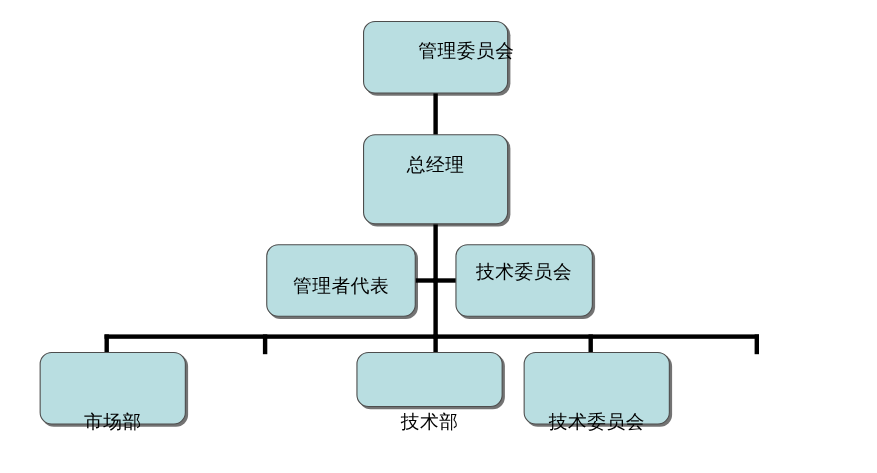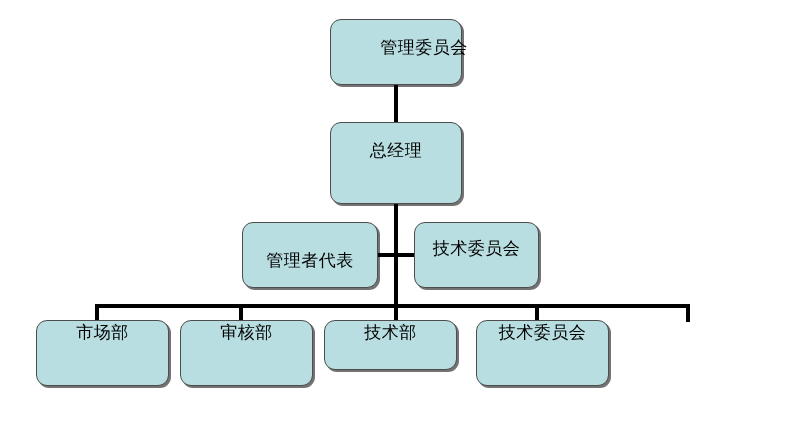--- a/index.html
+++ b/index.html
@@ -60,21 +60,21 @@
   #node-mgmt-rep .node-label { padding-top: 29px; }
   #node-tech-com { left: 414px; top: 222px; width: 125px; height: 66px; }
   #node-tech-com .node-label { padding-top: 17px; }
 
   
   #node-dep-0 { left: 36px;  top: 320px; width: 133px; height: 66px; }
   #node-dep-1 { left: 180px; top: 320px; width: 133px; height: 66px; }
   #node-dep-2 { left: 324px; top: 320px; width: 133px; height: 50px; }
   #node-dep-3 { left: 476px; top: 320px; width: 133px; height: 66px; }
   #node-dep-4 { left: 620px; top: 320px; width: 133px; height: 66px; }
-  .dep .node-label { padding-top: 3px; }
+  .dep .node-label { padding-top: 17px; margin-top: 38px; }
 
   
   
   #conn-top-gm    { left: 394px; top: 84px;  width: 4px;  height: 39px; }
   
   #conn-gm-mid    { left: 394px; top: 186px; width: 4px;  height: 122px; }
   
   #conn-mid-left  { left: 375px; top: 253px; width: 22px; height: 4px; }
   
   #conn-mid-right { left: 394px; top: 253px; width: 22px; height: 4px; }
@@ -114,23 +114,20 @@
   <div class="node" id="node-mgmt-rep">
     <span class="node-label">管理者代表</span>
   </div>
   <div class="node" id="node-tech-com">
     <span class="node-label">技术委员会</span>
   </div>
 
   <div class="node dep" id="node-dep-0">
     <span class="node-label">市场部</span>
   </div>
-  <div class="node dep" id="node-dep-1">
-    <span class="node-label">审核部</span>
-  </div>
   <div class="node dep" id="node-dep-2">
     <span class="node-label">技术部</span>
   </div>
   <div class="node dep" id="node-dep-3">
     <span class="node-label">技术委员会</span>
   </div>
 
 </div>
 
 </body></html>

